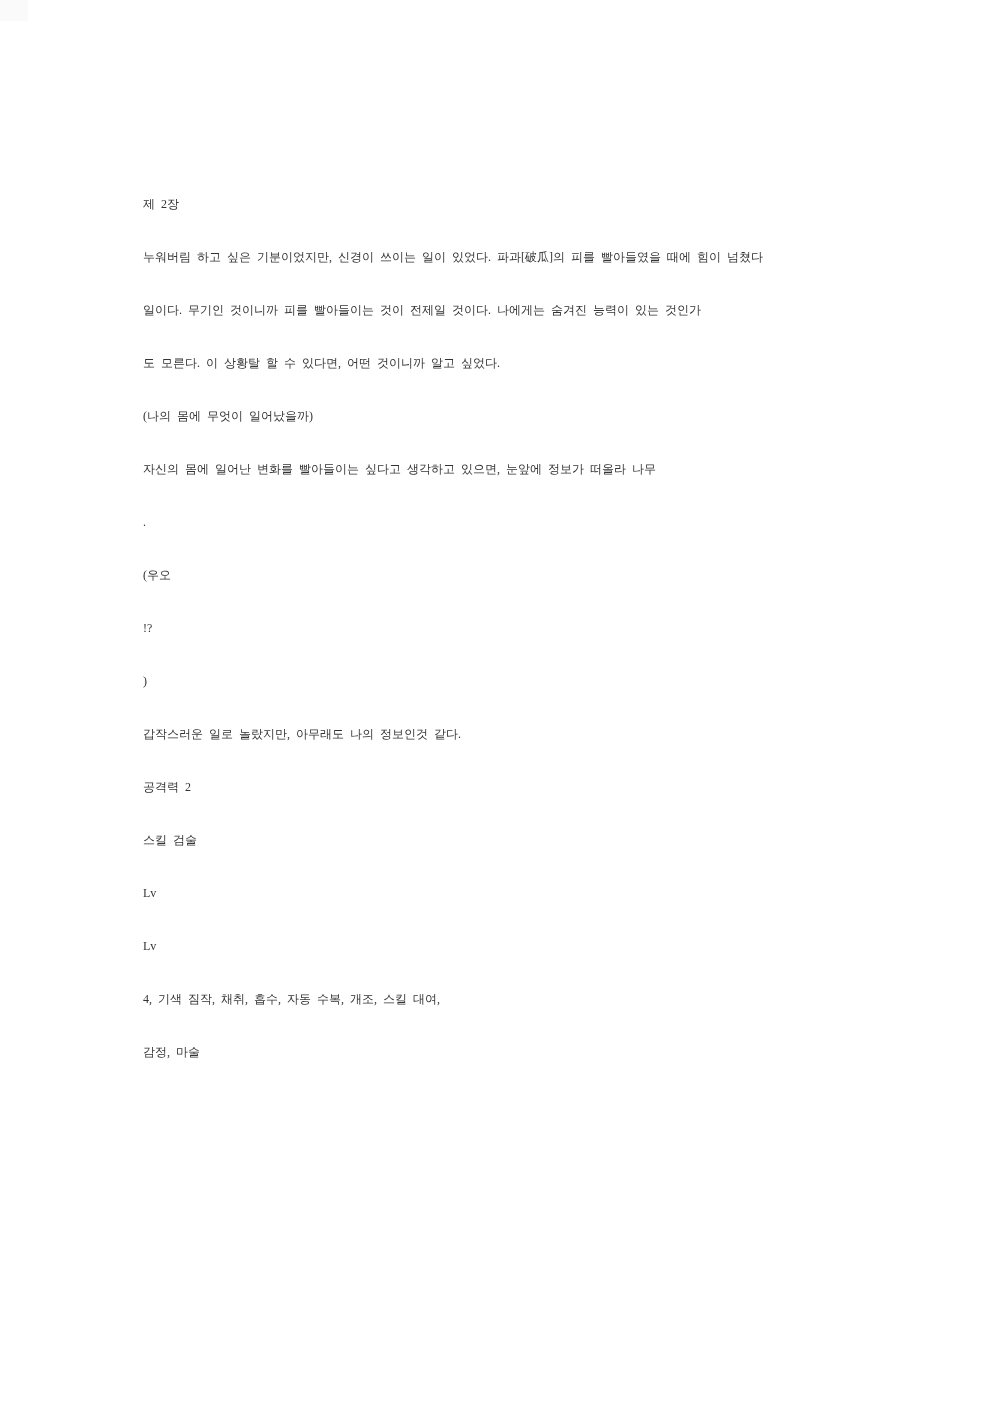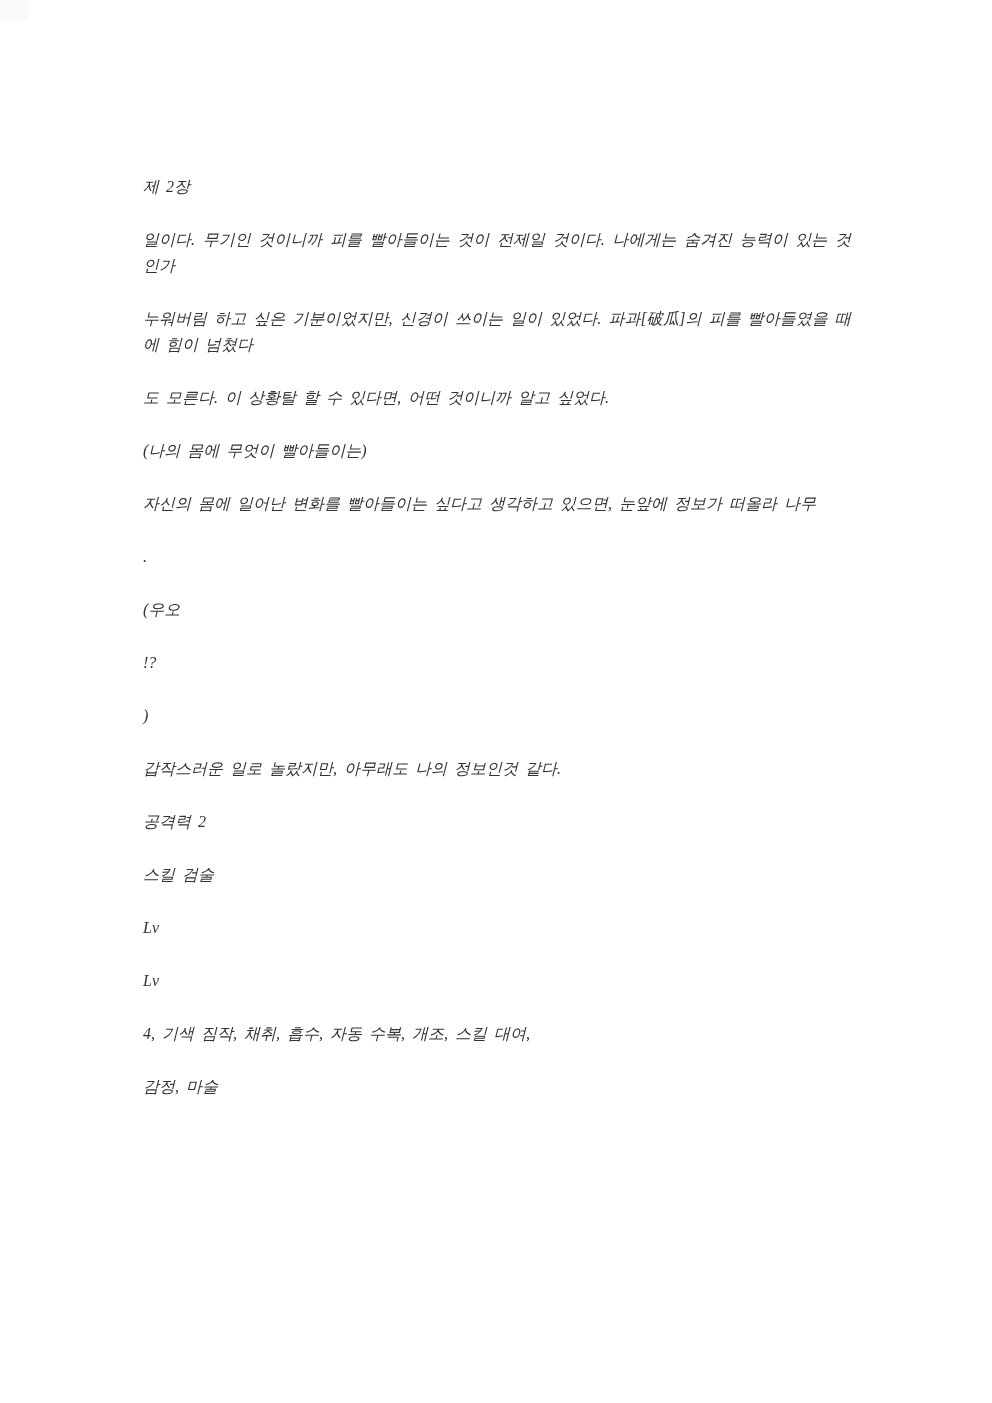--- a/index.html
+++ b/index.html
@@ -18,49 +18,48 @@
     position: absolute;
     top: 0;
     left: 0;
     width: 28px;
     height: 21px;
     background: #fafafa;
   }
   .content {
     position: absolute;
     left: 143px;
-    top: 174px;
+    top: 191px;
     width: 708px;
     font-family: "Liberation Serif", "DejaVu Serif", serif;
-    font-size: 16px;
+    font-size: 12px;
     color: #333333;
-    font-style: italic;
   }
   .content p {
     margin: 0 0 27px 0;
     line-height: 26px;
     text-align: justify;
     word-spacing: 3px;
     white-space: normal;
   }
   .content p.heading {
     text-align: left;
   }
 </style>
 </head>
 <body>
 
 <div class="page">
   <div class="corner-artifact"></div>
   <div class="content">
     <p class="heading">제 2장</p>
+    <p>누워버림 하고 싶은 기분이었지만, 신경이 쓰이는 일이 있었다. 파과[破瓜]의 피를 빨아들였을 때에 힘이 넘쳤다</p>
     <p>일이다. 무기인 것이니까 피를 빨아들이는 것이 전제일 것이다. 나에게는 숨겨진 능력이 있는 것인가</p>
-    <p>누워버림 하고 싶은 기분이었지만, 신경이 쓰이는 일이 있었다. 파과[破瓜]의 피를 빨아들였을 때에 힘이 넘쳤다</p>
     <p>도 모른다. 이 상황탈 할 수 있다면, 어떤 것이니까 알고 싶었다.</p>
-    <p>(나의 몸에 무엇이 빨아들이는)</p>
+    <p>(나의 몸에 무엇이 일어났을까)</p>
     <p>자신의 몸에 일어난 변화를 빨아들이는 싶다고 생각하고 있으면, 눈앞에 정보가 떠올라 나무</p>
     <p>.</p>
     <p>(우오</p>
     <p>!?</p>
     <p>)</p>
     <p>갑작스러운 일로 놀랐지만, 아무래도 나의 정보인것 같다.</p>
     <p>공격력 2</p>
     <p>스킬 검술</p>
     <p>Lv</p>
     <p>Lv</p>

